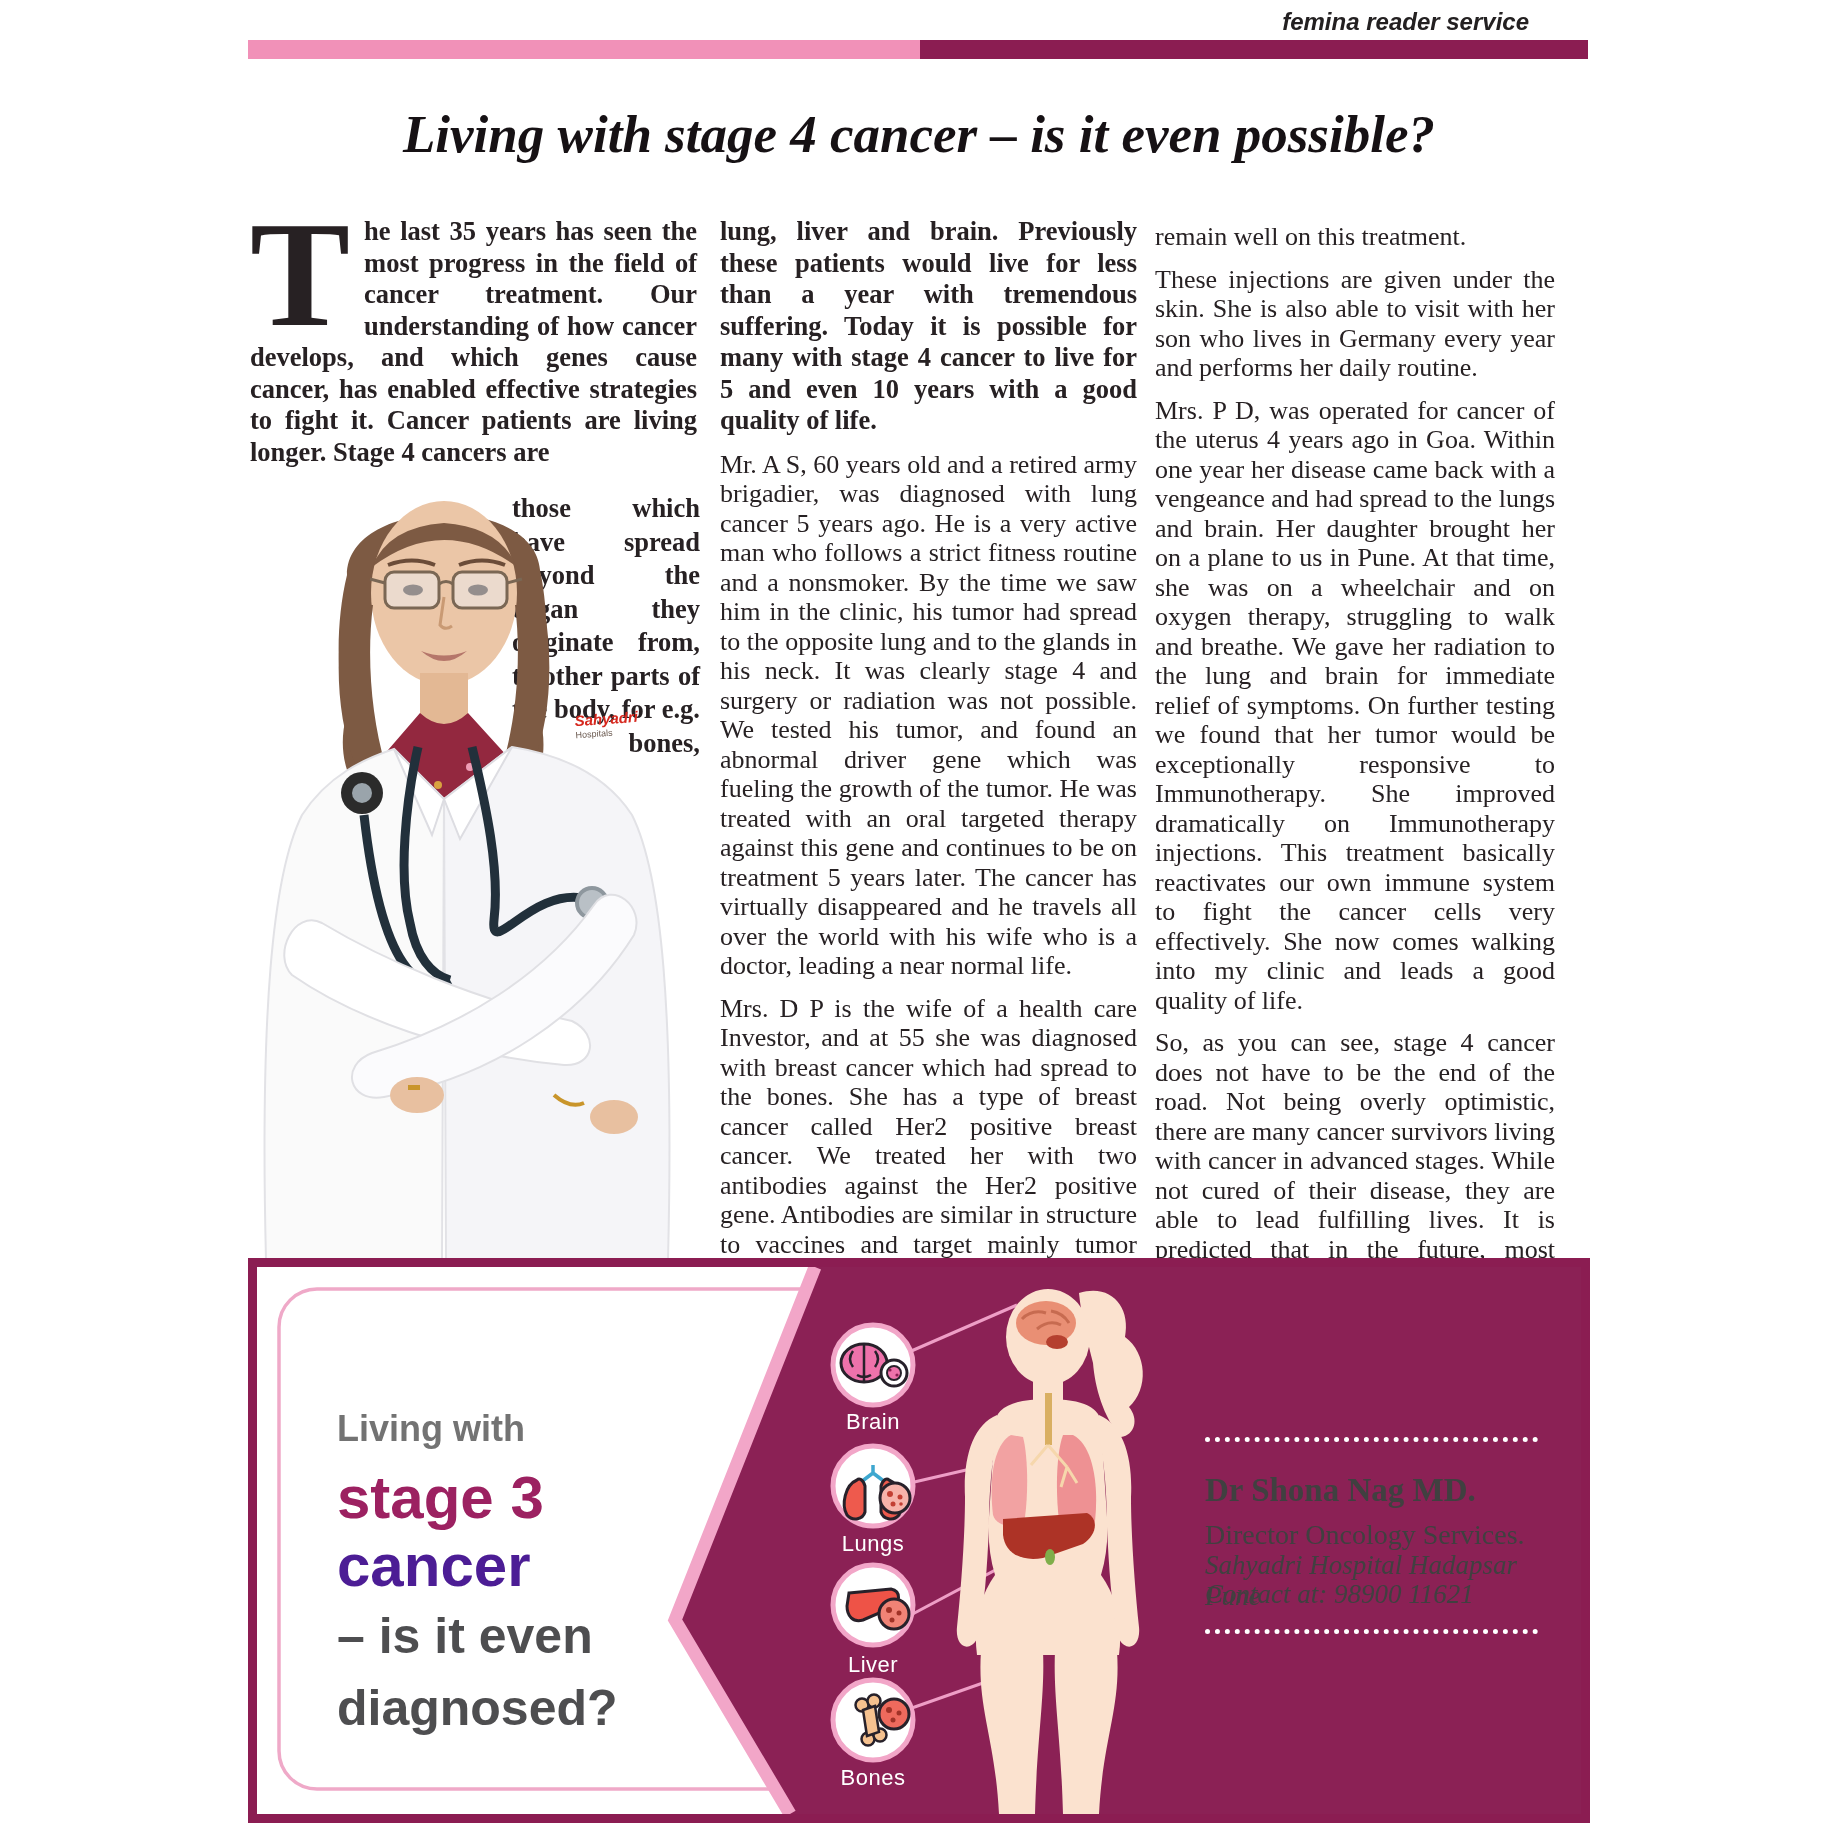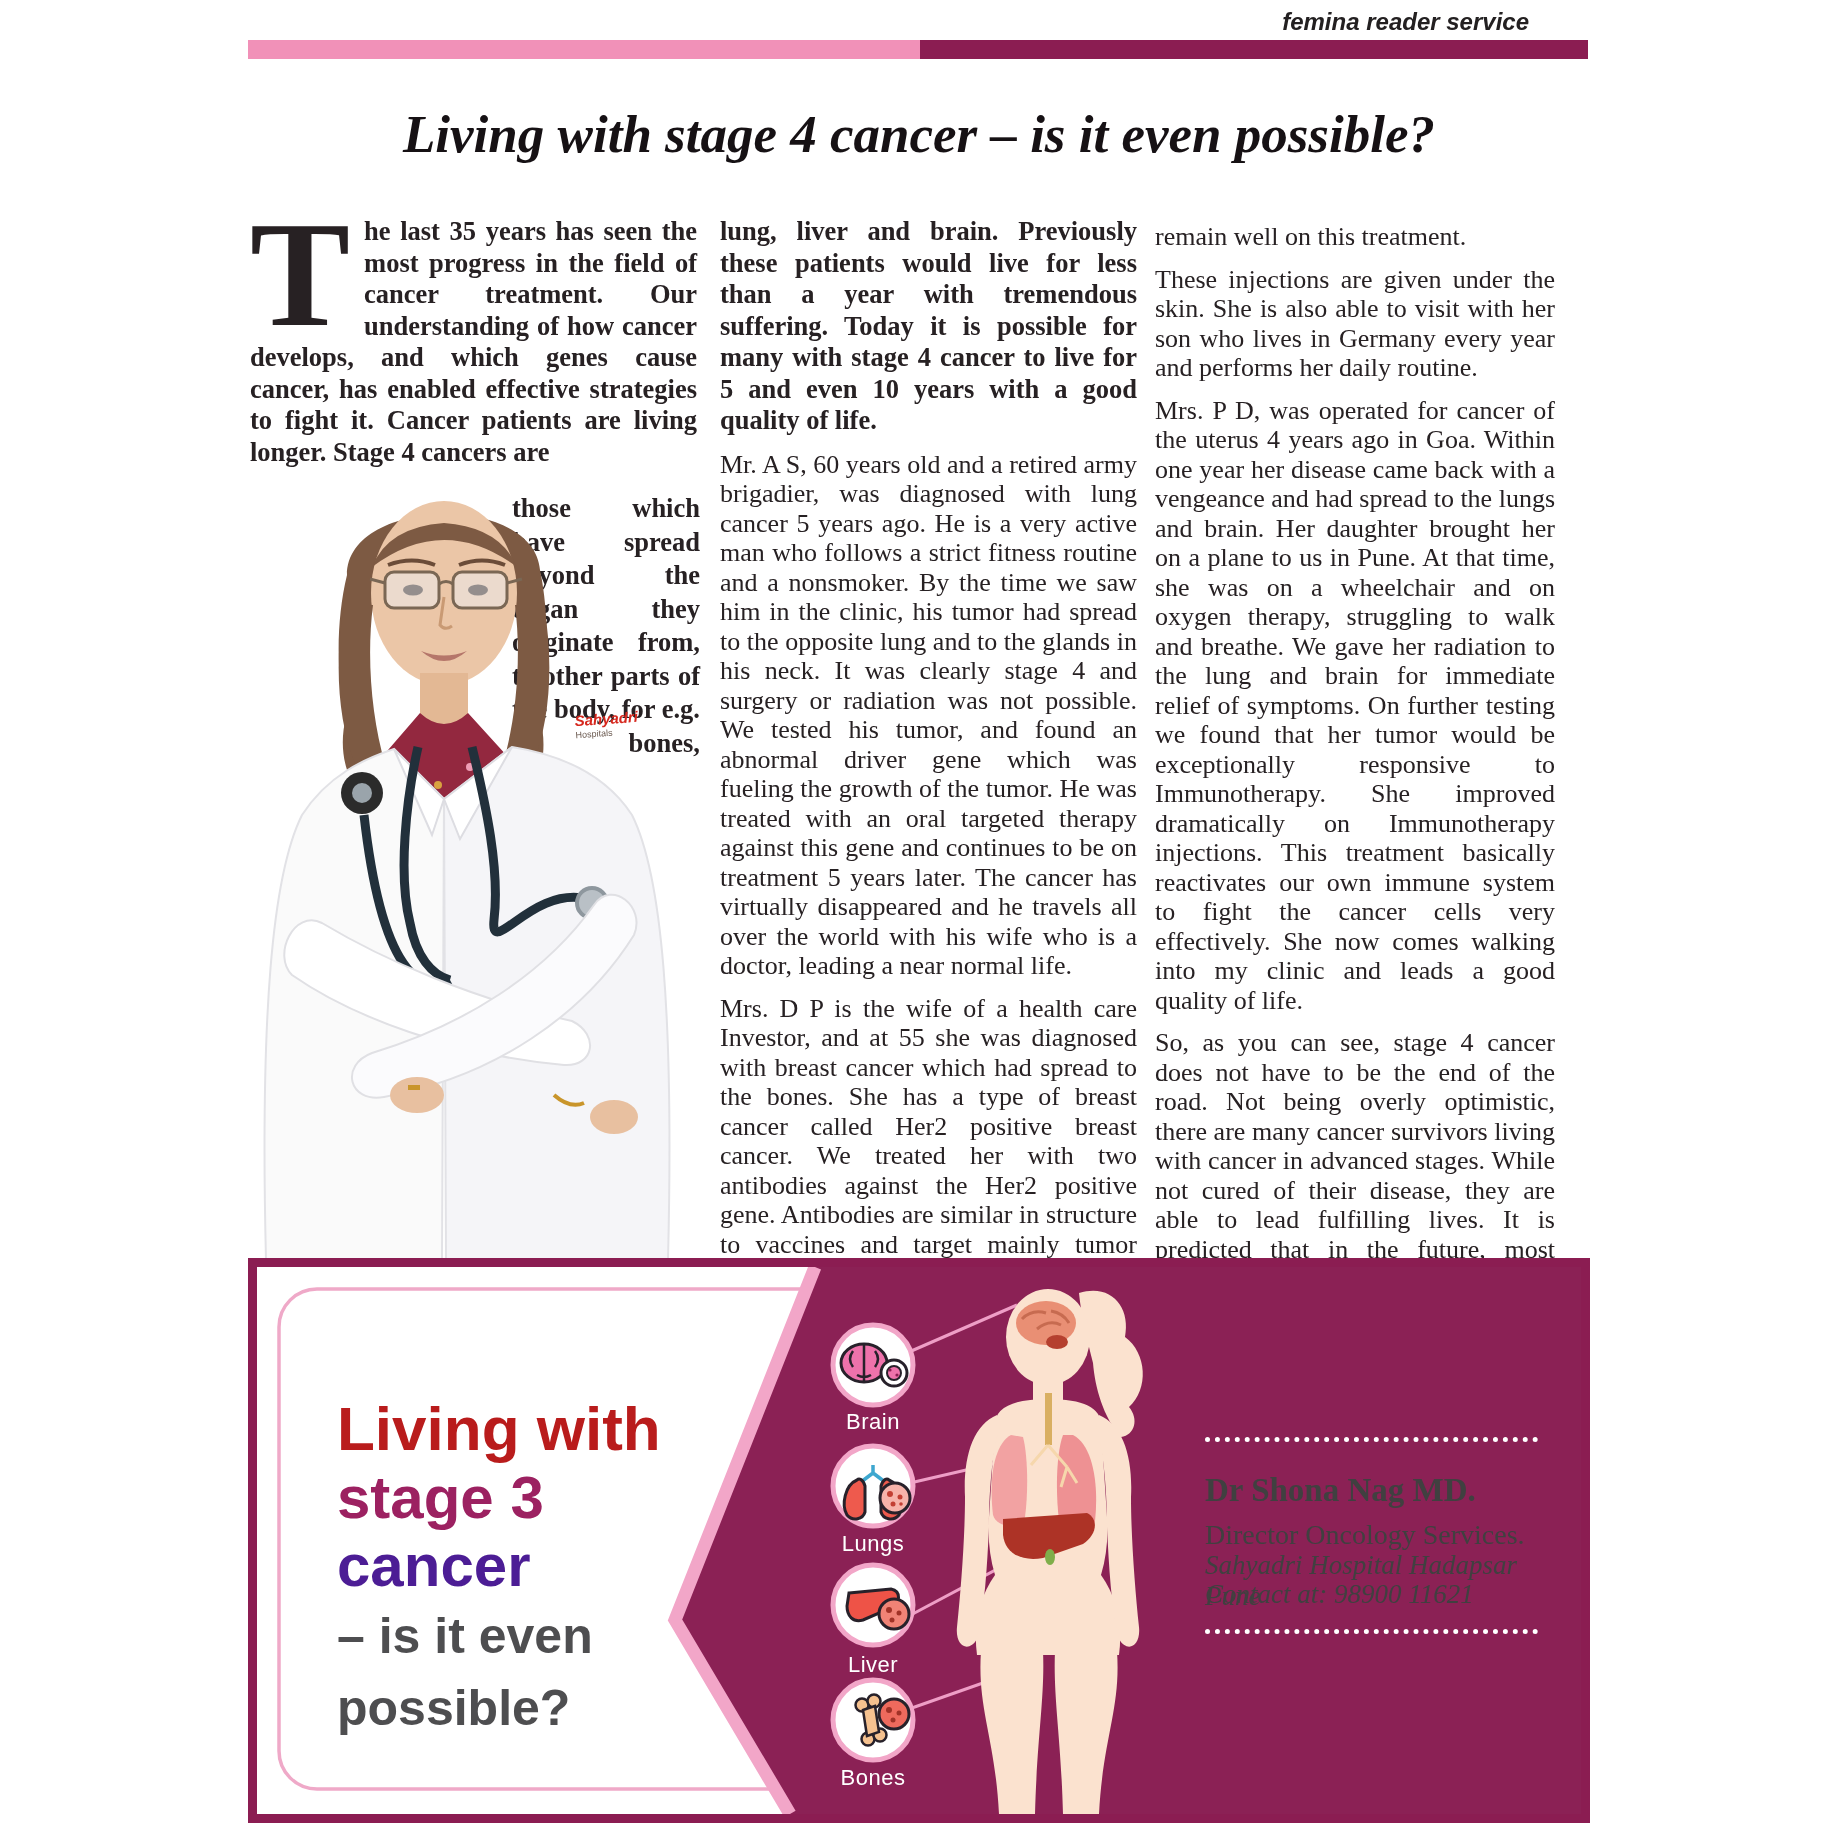--- a/index.html
+++ b/index.html
@@ -33,21 +33,21 @@
   .photo-logo{position:absolute;left:575px;top:712px;line-height:14px;transform:rotate(-4deg);}
   .photo-logo .l1{font-family:"Liberation Sans",sans-serif;font-style:italic;font-weight:700;
                   font-size:15px;color:#d6281e;display:block;}
   .photo-logo .l2{font-family:"Liberation Sans",sans-serif;font-size:9px;color:#6b5a50;display:block;}
 
   
   .banner{position:absolute;left:248px;top:1258px;width:1342px;height:565px;background:#ffffff;
           border:9px solid #8b1d52;box-sizing:border-box;overflow:hidden;}
   .banner svg.art{position:absolute;left:0;top:0;}
   .bh{position:absolute;left:80px;top:128px;width:430px;font-family:"Liberation Sans",sans-serif;}
-  .bh .h1{font-size:62px;line-height:68px;font-weight:600;color:#b91c1c;}
+  .bh .h1{font-size:36px;line-height:68px;font-weight:600;color:#737373;}
   .bh .h2{font-size:60px;line-height:70px;font-weight:700;color:#9c2161;}
   .bh .h3{font-size:60px;line-height:66px;font-weight:700;color:#4c1d95;}
   .bh .h4{font-size:50px;line-height:74px;font-weight:600;color:#4e4e50;}
   .bh .h5{font-size:50px;line-height:70px;font-weight:600;color:#4e4e50;}
   .organ-label{position:absolute;left:546px;width:140px;text-align:center;color:#ffffff;
                font-family:"Liberation Sans",sans-serif;font-size:22px;letter-spacing:0.5px;}
   .dots{position:absolute;left:948px;width:333px;border-top:5px dotted #ffffff;}
   .doc{position:absolute;left:948px;width:333px;text-align:left;color:#404040;}
   .doc.name{font-weight:700;font-size:33px;}
   .doc.role{font-size:28px;}
@@ -217,21 +217,21 @@
           <circle cx="642" cy="446" r="2.5" fill="#a03227"></circle>
         <circle cx="636" cy="453" r="2.5" fill="#a03227"></circle>
       </g>
     </svg>
 
     <div class="bh">
       <div class="h1">Living with</div>
       <div class="h2">stage 3</div>
       <div class="h3">cancer</div>
       <div class="h4">– is it even</div>
-      <div class="h5">possible?</div>
+      <div class="h5">diagnosed?</div>
     </div>
 
     <div class="organ-label" style="top:142px">Brain</div>
     <div class="organ-label" style="top:264px">Lungs</div>
     <div class="organ-label" style="top:385px">Liver</div>
     <div class="organ-label" style="top:498px">Bones</div>
 
     <div class="dots" style="top:170px"></div>
     <div class="doc name" style="top:205px">Dr Shona Nag MD.</div>
     <div class="doc role" style="top:252px">Director Oncology Services.</div>

